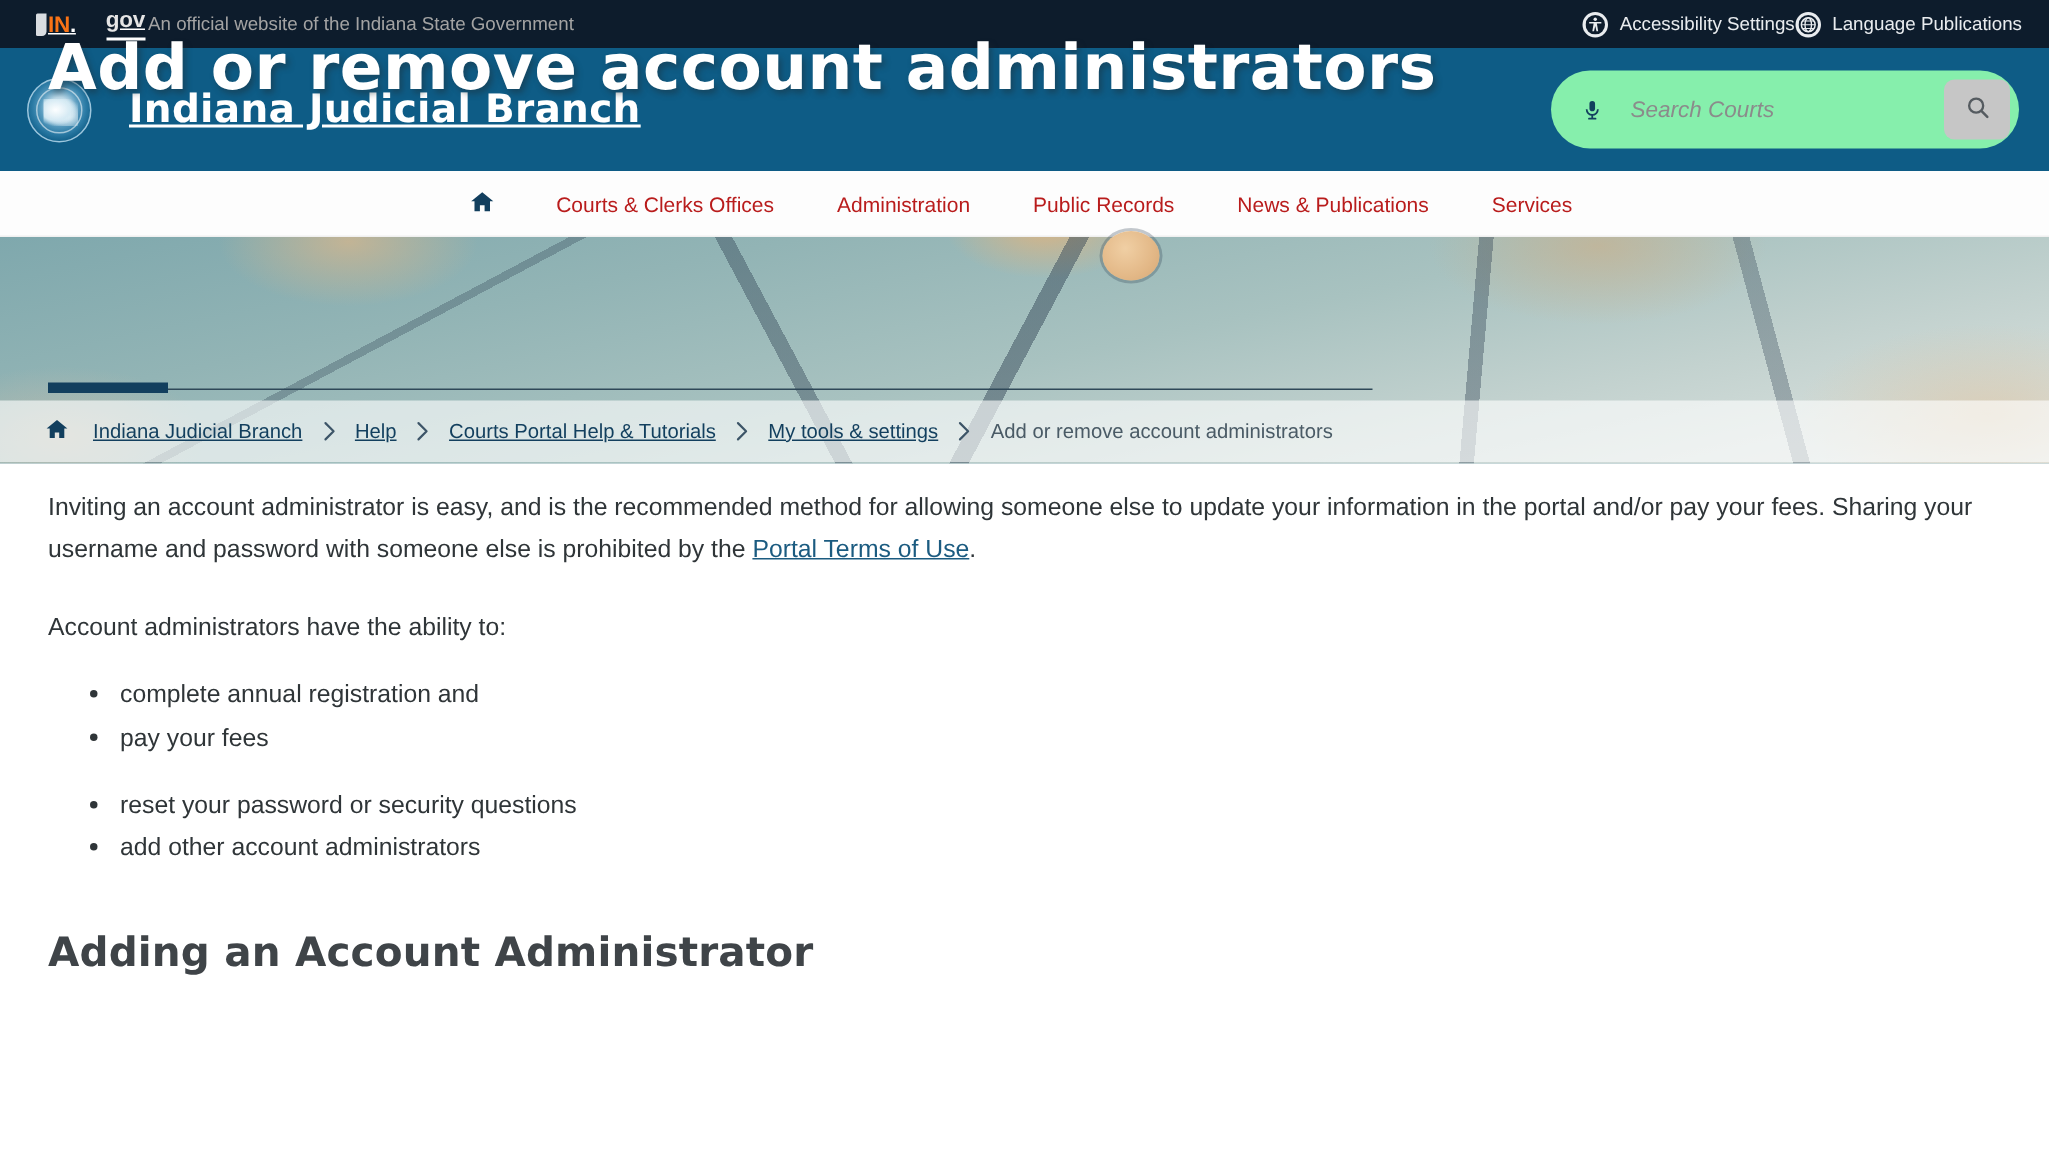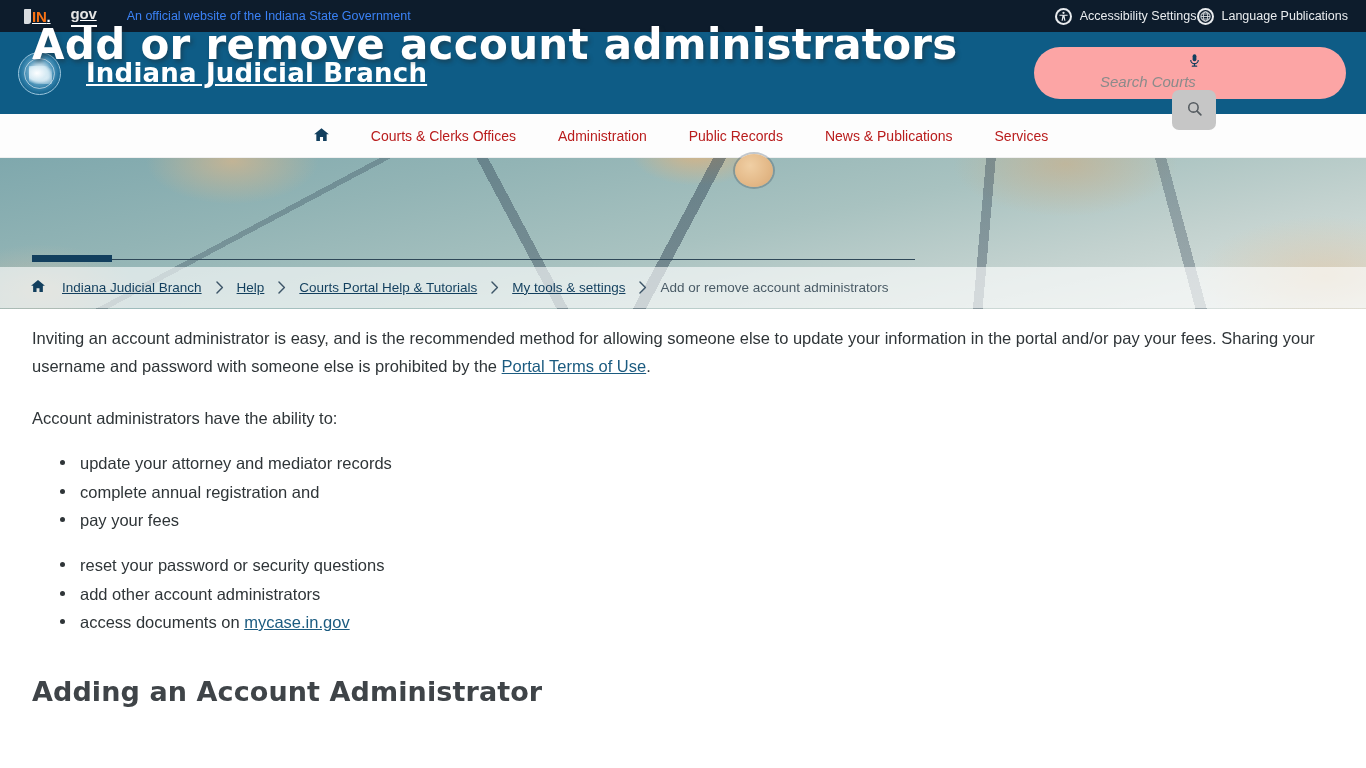--- a/index.html
+++ b/index.html
@@ -40,22 +40,22 @@
   }
   .ingov-logo .lg-in { color: #f97316; }
   .ingov-logo .lg-dot { color: #ffffff; }
   .ingov-logo .lg-gov {
     color: #e5e5e5;
     border-bottom: 2px solid #ffffff;
     padding-bottom: 4px;
     margin-left: 20px;
   }
   .ingov-tagline {
-    margin-left: 30px;
-    color: #3b82f6;
+    margin-left: 2px;
+    color: #a3a3a3;
     font-size: 12.5px;
     line-height: 1;
   }
   .ingov-right {
     position: absolute;
     right: 18px;
     top: 0;
     height: 32px;
     display: flex;
     align-items: center;
@@ -125,26 +125,25 @@
     font-family: "DejaVu Sans", sans-serif;
     line-height: 1;
   }
   .search-wrap {
     position: absolute;
     right: 20px;
     top: 50%;
     transform: translateY(-50%);
     width: 312px;
     height: 52px;
-    background: #fca5a5;
+    background: #86efac;
     border-radius: 26px;
     display: flex;
     align-items: center;
     padding: 0 6px 0 14px;
-    flex-direction: column;
   }
   .mic-btn {
     width: 26px; height: 26px;
     flex: 0 0 auto;
     display: flex; align-items: center; justify-content: center;
     background: none; border: none; cursor: pointer;
   }
   .search-input {
     flex: 1 1 auto;
     border: none;
@@ -462,26 +461,24 @@
     <span class="crumb-current">Add or remove account administrators</span>
   </nav>
 </div>
 
 <main class="content">
   <p><span>Inviting an account administrator is easy, and is the recommended method for allowing someone else to update your information in the portal and/or pay your fees. Sharing your username and password with someone else is prohibited by the </span><a href="#" class="inline-link">Portal Terms of Use</a><span>.</span></p>
 
   <p>Account administrators have the ability to:</p>
 
   <ul>
-    <li>update your attorney and mediator records</li>
     <li>complete annual registration and</li>
     <li>pay your fees</li>
   </ul>
 
 
   <ul>
     <li>reset your password or security questions</li>
     <li>add other account administrators</li>
-    <li><span>access documents on </span><a href="#" class="inline-link">mycase.in.gov</a></li>
   </ul>
 
   <h2 class="section-heading">Adding an Account Administrator</h2>
 </main>
 
 </body></html>

